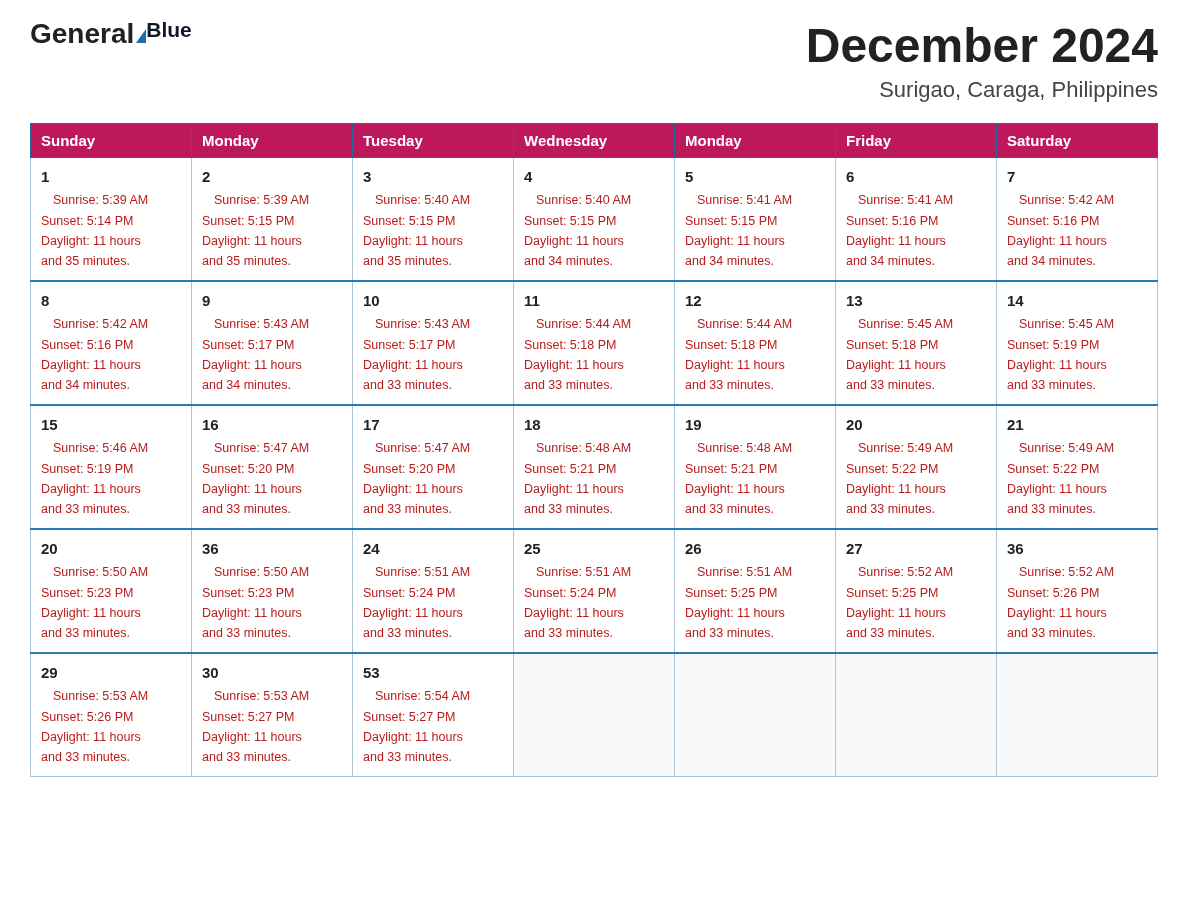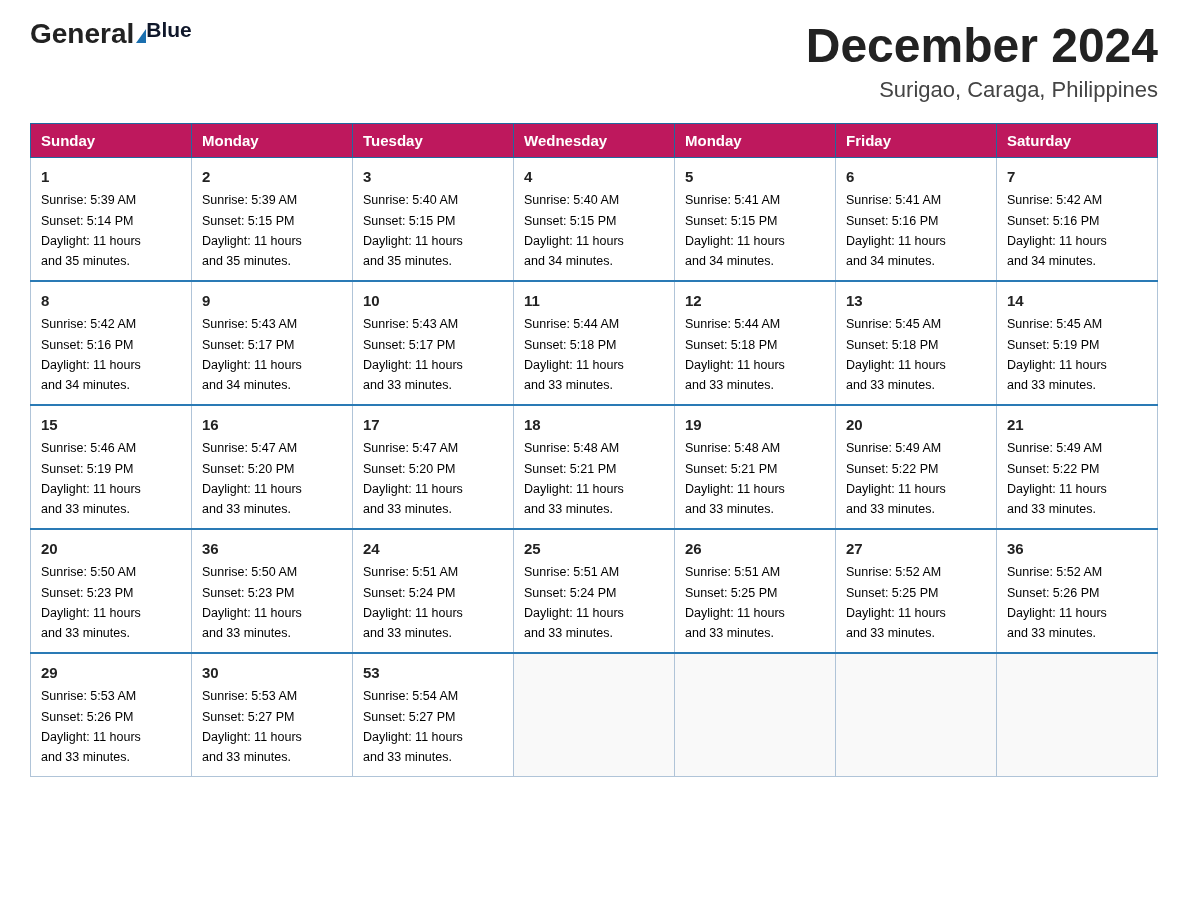--- a/index.html
+++ b/index.html
@@ -82,22 +82,23 @@
       line-height: 1.5;
     }
     .calendar td .day-num {
       font-size: 15px;
       font-weight: bold;
       display: block;
       margin-bottom: 2px;
     }
     .calendar td .day-info {
       font-size: 12.5px;
-      color: #000000;
+      color: #b91c1c;
       line-height: 1.55;
+      margin-left: 12px;
     }
     .calendar td.empty {
       background: #f9f9f9;
     }
     .row-border td {
       border-top: 2px solid #2a7ab5;
     }
   </style>
 </head>
 <body>

